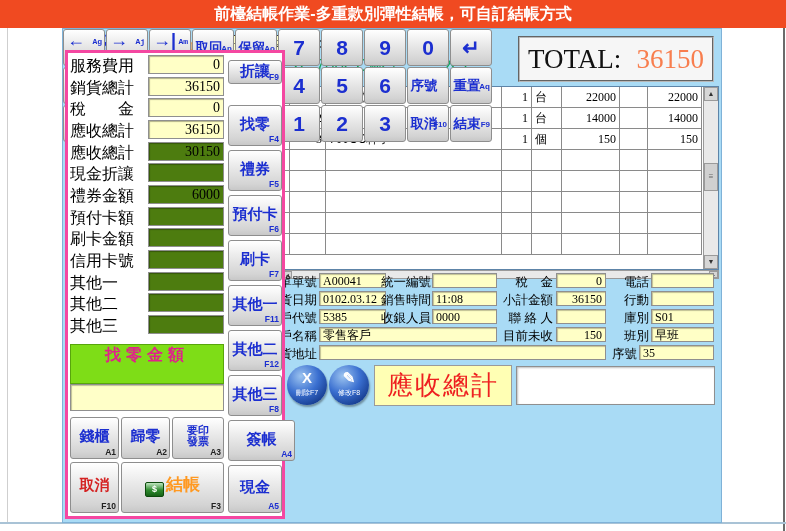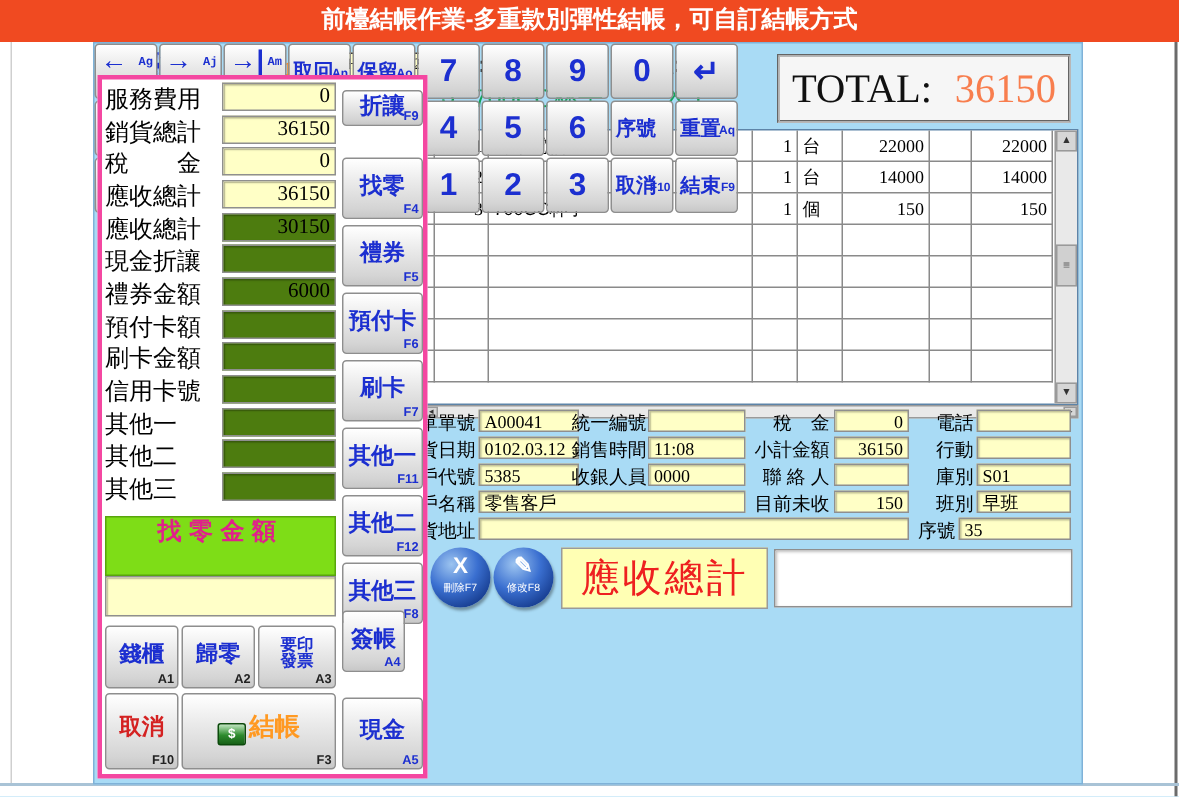--- a/index.html
+++ b/index.html
@@ -505,21 +505,21 @@
         <span class="k">F11</span>
     </div>
     <div class="pbtn" style="left:160px;top:277px;width:54px;height:41px">
       <span class="c">其他二</span>
         <span class="k">F12</span>
     </div>
     <div class="pbtn" style="left:160px;top:322px;width:54px;height:41px">
       <span class="c">其他三</span>
         <span class="k">F8</span>
     </div>
-    <div class="pbtn" style="left:160px;top:354px;width:42px;height:41px">
+    <div class="pbtn" style="left:160px;top:367px;width:67px;height:41px">
       <span class="c">簽帳</span>
         <span class="k">A4</span>
     </div>
     <div class="pbtn" style="left:160px;top:412px;width:54px;height:48px">
       <span class="c">現金</span>
         <span class="k">A5</span>
     </div>
   </div>
 </div>
 

